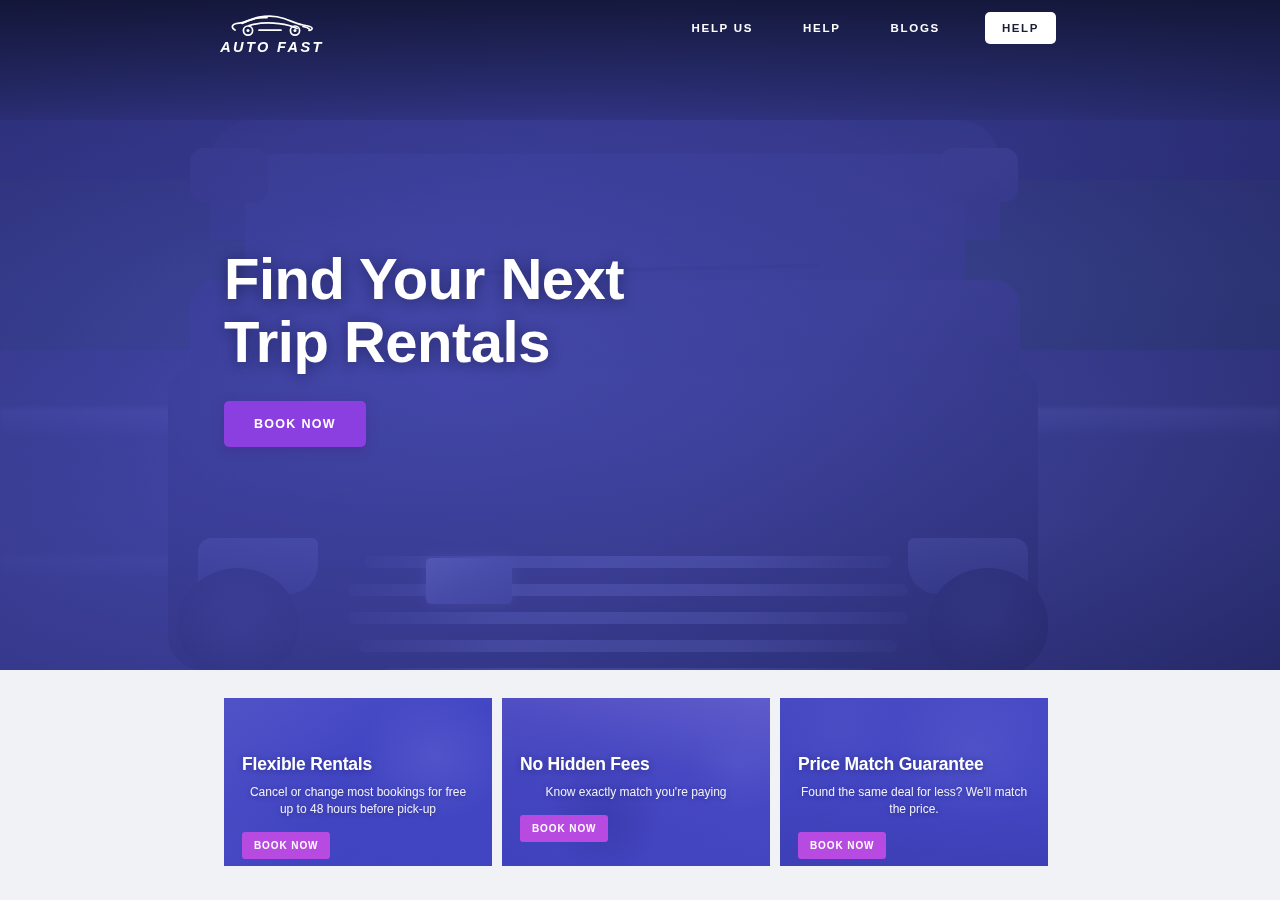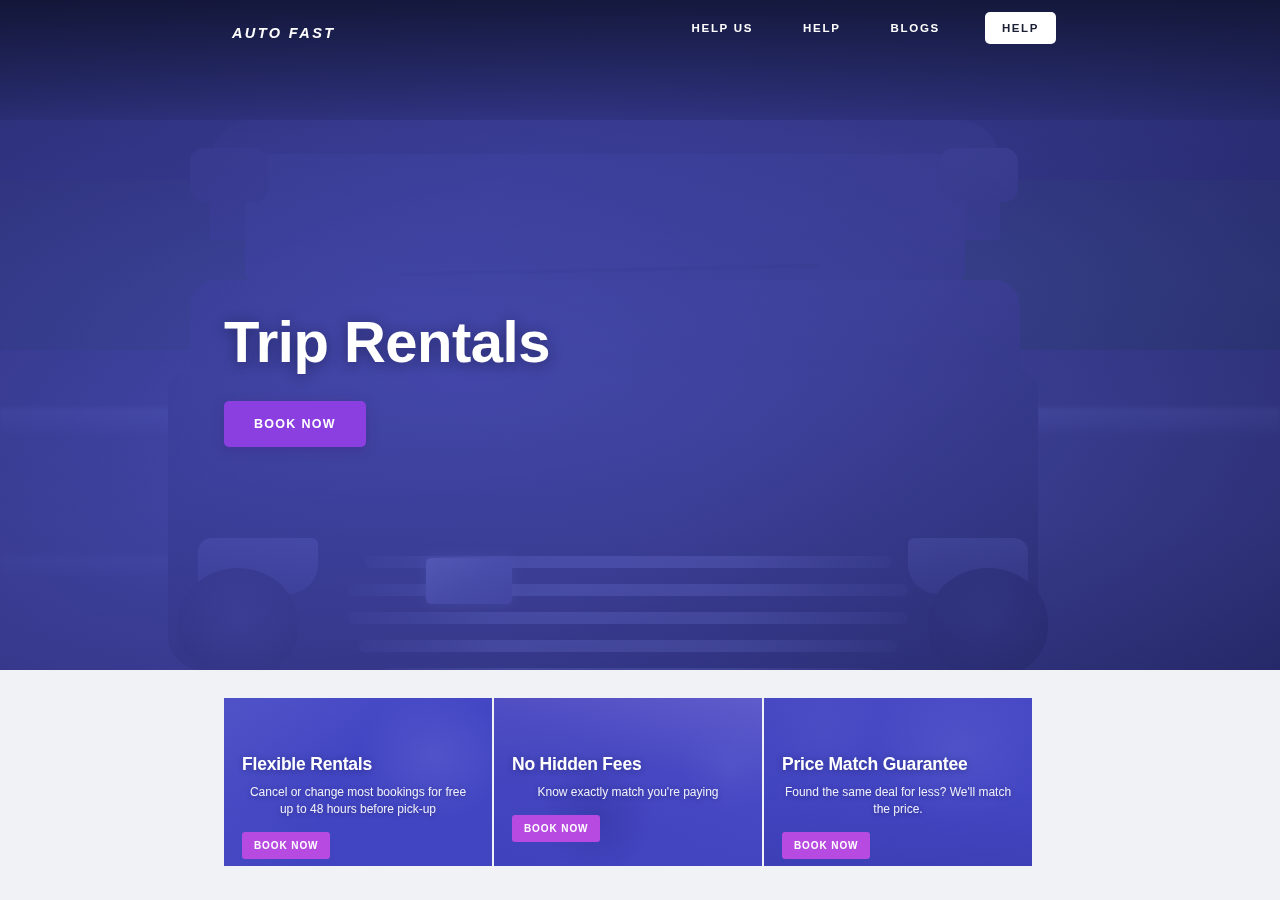--- a/index.html
+++ b/index.html
@@ -198,26 +198,26 @@
     width: 1280px;
     height: 56px;
     display: flex;
     align-items: center;
     z-index: 40;
   }
 
   .logo {
     position: absolute;
     left: 224px;
-    top: 20px;
+    top: 13px;
     width: 96px;
     display: flex;
-    flex-direction: row;
+    flex-direction: column;
     align-items: center;
-    gap: 8px;
+    gap: 1px;
     cursor: pointer;
   }
   .logo-mark { width: 86px; height: 26px; display: block; }
   .logo-text {
     color: #ffffff;
     font-size: 14.5px;
     font-weight: 700;
     font-style: italic;
     letter-spacing: 2.4px;
     line-height: 1;
@@ -288,21 +288,21 @@
     box-shadow: 0 3px 12px rgba(70,30,130,.35);
   }
 
   
   .features {
     position: absolute;
     left: 224px;
     top: 698px;
     width: 832px;
     display: flex;
-    gap: 2px;
+    gap: 10px;
   }
   .card {
     position: relative;
     width: 268px;
     height: 168px;
     overflow: hidden;
     background: #3b3fae;
   }
   
   .card-photo { position: absolute; inset: 0; }
@@ -452,21 +452,21 @@
       <a class="nav-link" href="#">HELP US</a>
       <a class="nav-link" href="#">HELP</a>
       <a class="nav-link" href="#">BLOGS</a>
       <button class="login-btn">HELP</button>
     </nav>
 
   </header>
 
   <div class="hero-content">
     <h1 class="hero-title">
-      <br>
+      <span>Find Your Next</span><br>
       <span>Trip Rentals</span>
     </h1>
     <button class="hero-cta">BOOK NOW</button>
   </div>
 
 </section>
 
 <section class="features">
 
   <article class="card">

